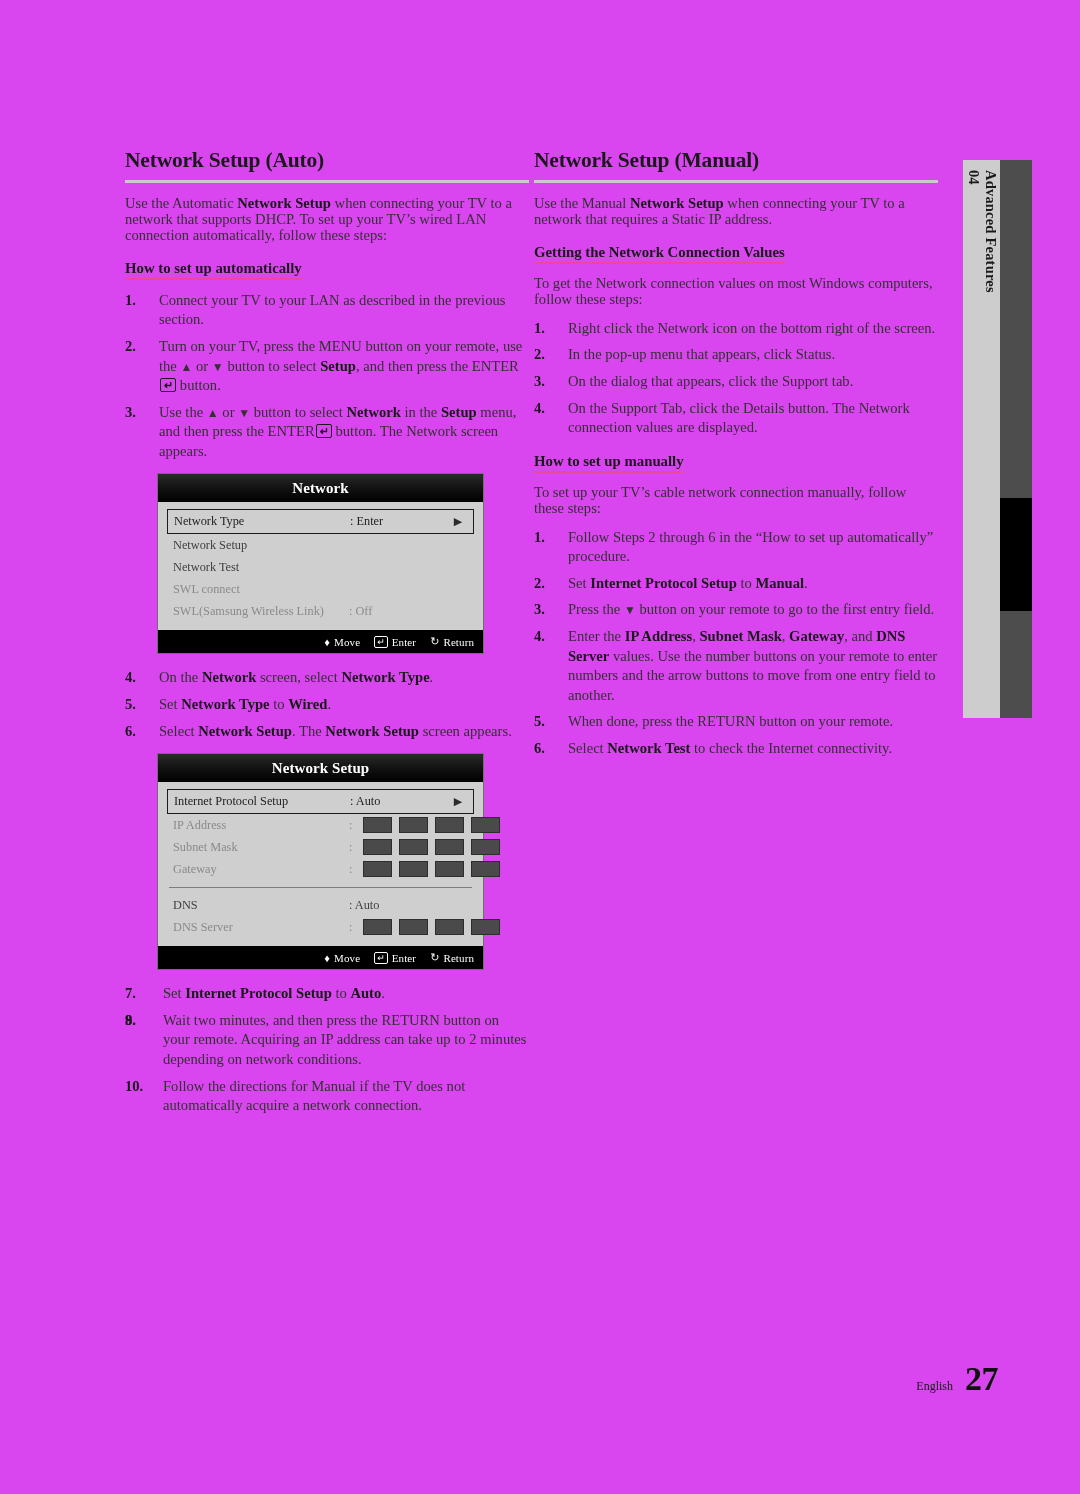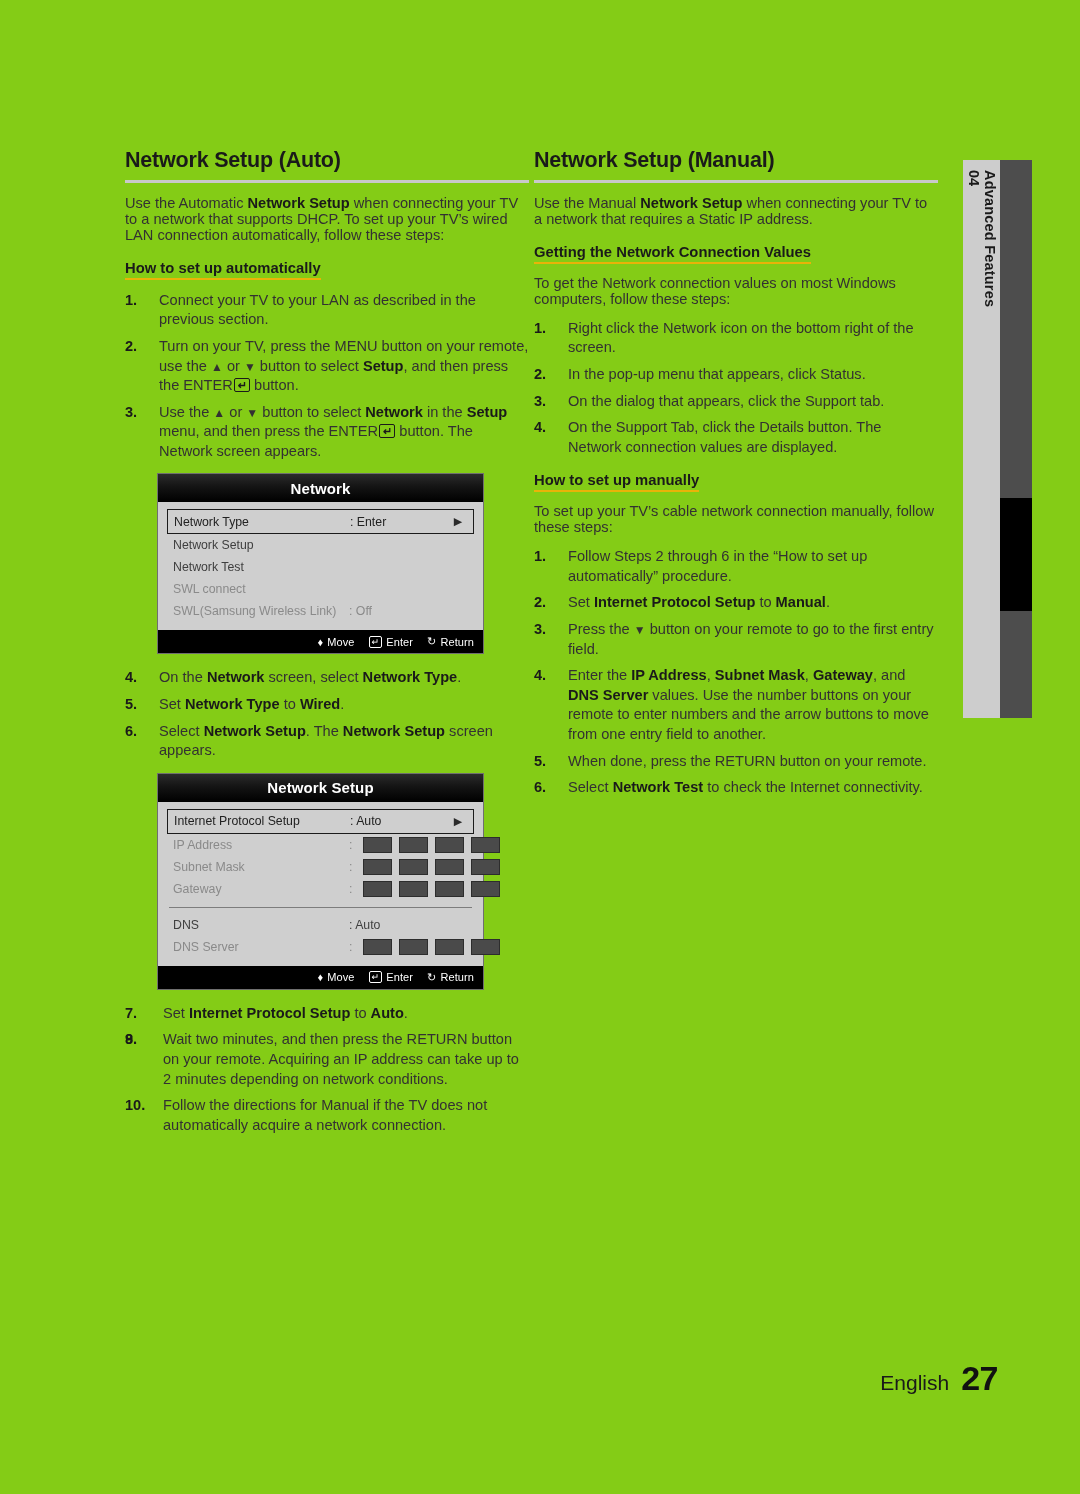--- a/index.html
+++ b/index.html
@@ -13,21 +13,22 @@
     position: relative;
     font-family: "Liberation Sans", sans-serif;
     color: #231f20;
     overflow: hidden;
   }
 
   
   .page {
     position: absolute;
     inset: 0;
-    background: #84cc16;
+    background: #d946ef;
+    font-family: Liberation Serif, serif;
   }
 
   
   .col {
     position: absolute;
     top: 148px;
   }
   .col-left  { left: 125px;  width: 404px; }
   .col-right { left: 534px;  width: 404px; }
 
@@ -54,21 +55,21 @@
     color: #333132;
   }
   p.body.tight { margin-bottom: 12px; }
 
   
   .subhead {
     display: inline-block;
     font-size: 14.8px;
     font-weight: bold;
     color: #1a1a1a;
-    border-bottom: 2px solid #eab308;
+    border-bottom: 2px solid #ec4899;
     padding-bottom: 1px;
     margin: 2px 0 11px 0;
     line-height: 18px;
   }
 
   
   ol.steps {
     list-style: none;
     margin: 0 0 12px 0;
     padding: 0;
@@ -247,21 +248,21 @@
 
   
   .footer {
     position: absolute;
     right: 82px;
     bottom: 96px;
     display: flex;
     align-items: baseline;
     gap: 12px;
   }
-  .footer .lang { font-size: 21px; color: #1a1a1a; }
+  .footer .lang { font-size: 12px; color: #1a1a1a; }
   .footer .pg { font-size: 34px; font-weight: bold; color: #111; letter-spacing: -0.5px; }
 </style>
 </head>
 <body>
 
 <div class="page">
 
   <div class="col col-left">
 
     <h1 class="sec-title">Network Setup (Auto)</h1>

